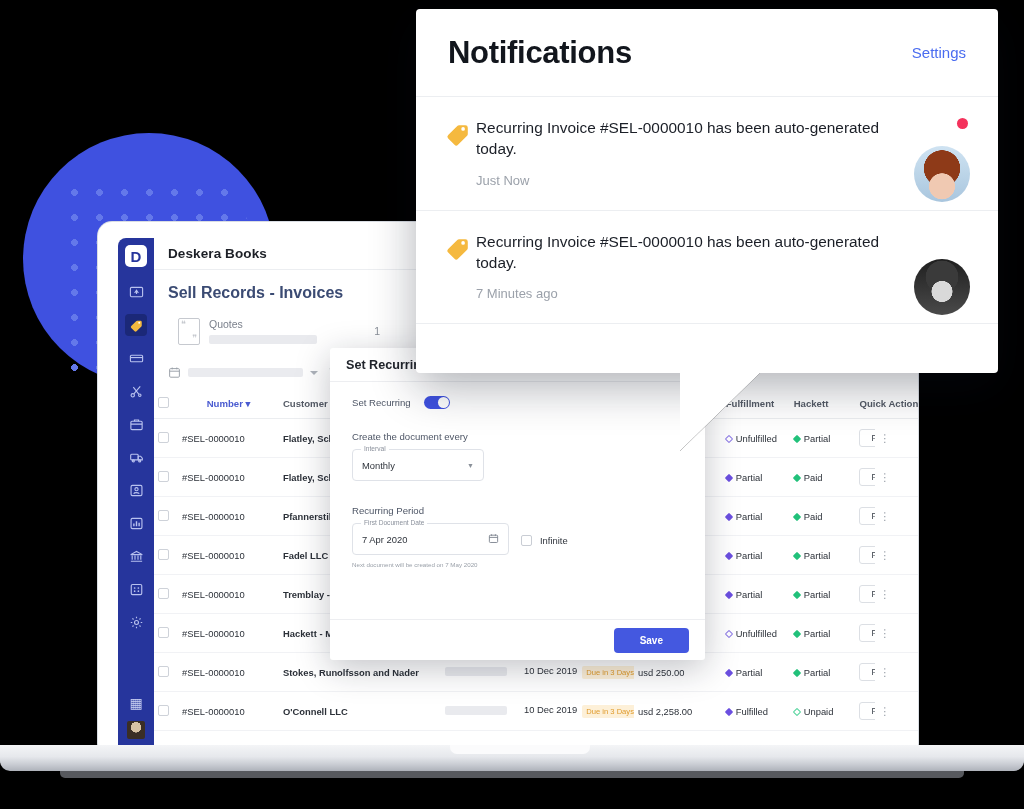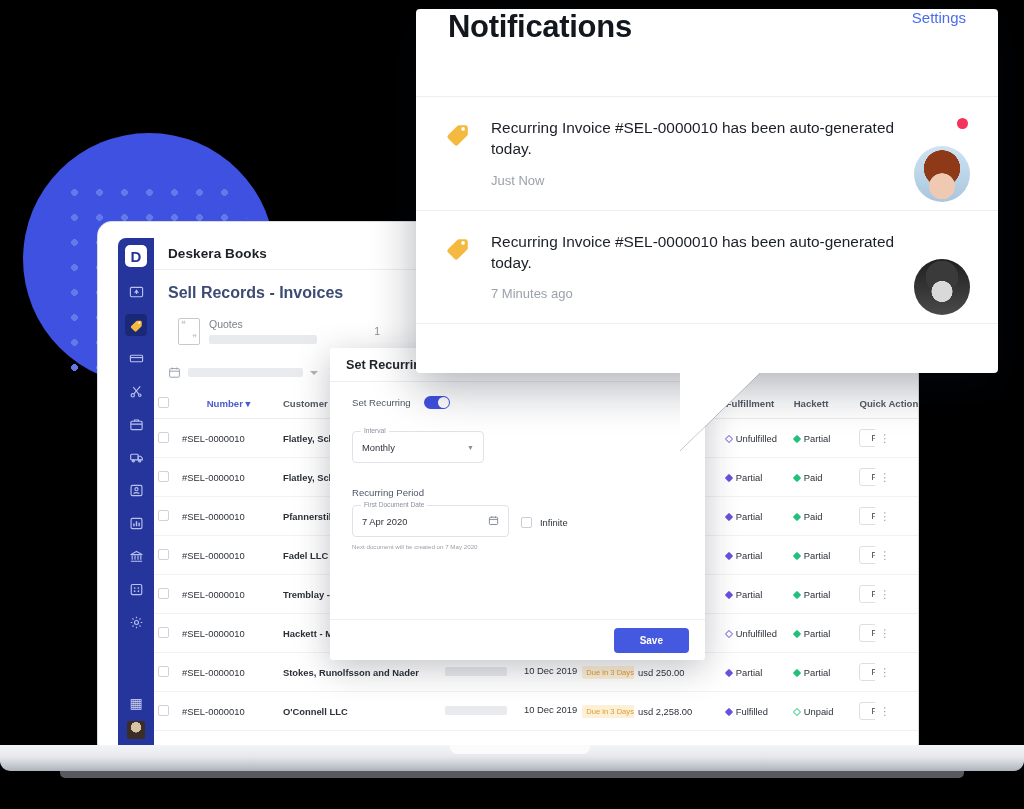--- a/index.html
+++ b/index.html
@@ -224,27 +224,27 @@
   
   .notif {
     position: absolute; left: 416px; top: 9px;
     width: 582px; height: 364px;
     background: #ffffff;
     border-radius: 4px;
     box-shadow: 0 14px 46px rgba(10,14,30,.32);
     overflow: hidden;
   }
   .notif-head {
-    height: 88px; display: flex; align-items: flex-start;
+    height: 88px; display: flex; align-items: center;
     padding: 0 32px; border-bottom: 1px solid #eceef1;
   }
   .notif-title { font-size: 31px; font-weight: bold; color: #12161d; letter-spacing: -.3px; }
   .notif-settings { margin-left: auto; font-size: 15px; color: #4a6cf0; }
   .notif-item {
-    position: relative; display: flex; gap: 17px;
+    position: relative; display: flex; gap: 2px;
     padding: 20px 32px 22px 28px; border-bottom: 1px solid #eceef1;
   }
   .notif-ico { flex: 0 0 30px; padding-top: 3px; }
   .notif-txt { flex: 1 1 auto; padding-right: 70px; }
   .notif-msg { font-size: 15.4px; color: #1b1f27; line-height: 1.38; }
   .notif-time { font-size: 13px; color: #9ba1aa; margin-top: 13px; }
   .notif-dot {
     position: absolute; right: 30px; top: 21px;
     width: 11px; height: 11px; border-radius: 50%; background: #f4325c;
   }
@@ -551,20 +551,21 @@
     </div>
     <div class="dlg-body">
 
       <div class="row-toggle">
         <div class="lbl-rec">Set Recurring</div>
         <div class="toggle">
           <div class="knob"></div>
         </div>
       </div>
 
+      <div class="sec-label">Create the document every</div>
       <div class="field f-interval">
         <span class="legend">Interval</span>
         <span class="val">Monthly</span>
         <span class="arrow">▼</span>
       </div>
 
       <div class="sec-label">Recurring Period</div>
       <div class="period-row">
         <div>
           <div class="field f-date">

